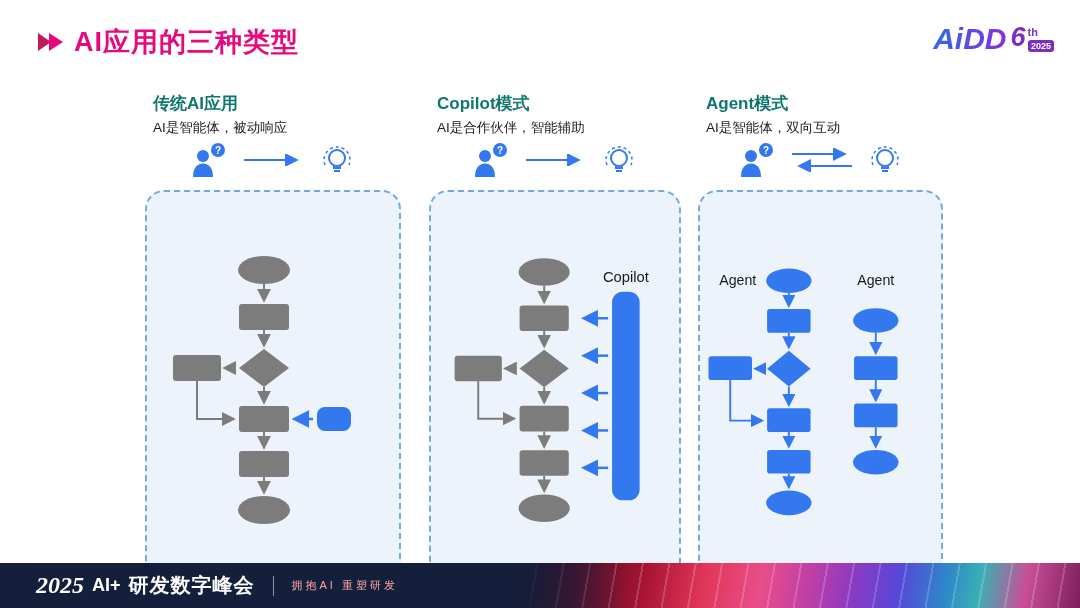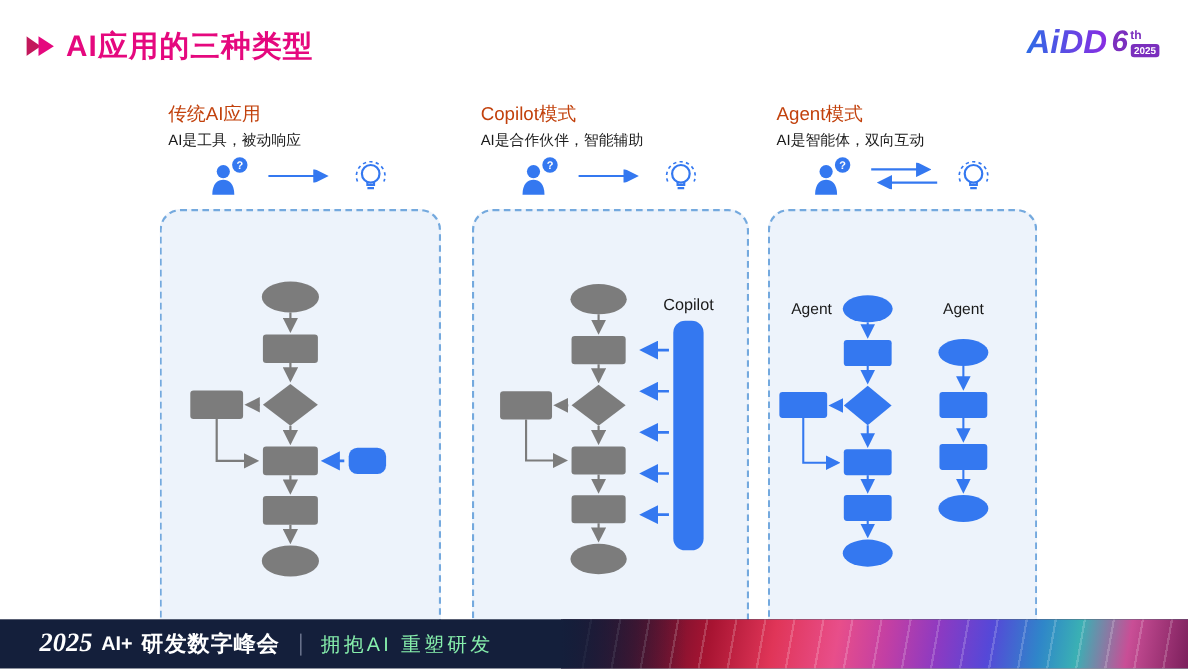--- a/index.html
+++ b/index.html
@@ -1,60 +1,60 @@
 <!DOCTYPE html>
 <html><head>
 <meta charset="utf-8">
 <style>
   * { margin:0; padding:0; box-sizing:border-box; }
   body { background:#d8d8d8; font-family:"Liberation Sans","DejaVu Sans",sans-serif; }
   .slide { position:relative; width:1080px; height:608px; background:#ffffff; overflow:hidden; }
 
   
-  .title-row { position:absolute; left:24px; top:24px; display:flex; align-items:center; gap:10px; }
+  .title-row { position:absolute; left:38px; top:24px; display:flex; align-items:center; gap:10px; }
   .page-title { font-size:27px; font-weight:800; color:#E5087E; letter-spacing:1px; }
 
   .logo { position:absolute; top:24px; right:26px; display:flex; align-items:flex-start; gap:4px; }
   .logo-brand { font-size:30px; font-weight:800; font-style:italic;
     background:linear-gradient(90deg,#2E6BE6,#8A2BE2);
     -webkit-background-clip:text; background-clip:text; color:transparent; line-height:1;margin-left:28px; }
   .logo-edition { display:flex; align-items:flex-start; gap:2px; }
   .logo-num { font-size:27px; font-weight:800; font-style:italic; color:#7B2FBE; line-height:1; }
   .logo-suffix { font-size:11px; font-weight:700; color:#7B2FBE; margin-top:2px; }
   .logo-year { font-size:9px; font-weight:700; color:#ffffff; background:#7B2FBE;
     border-radius:3px; padding:1px 3px; margin-top:16px; margin-left:-14px; }
 
   
   .col { position:absolute; top:92px; }
   .col1 { left:145px; width:256px; }
   .col2 { left:429px; width:252px; }
   .col3 { left:687px; width:256px;padding-left:11px; }
   .col-head { padding-left:8px; height:44px; }
-  .col-title { font-size:17px; font-weight:400; color:#c2410c; }
+  .col-title { font-size:17px; font-weight:700; color:#0f766e; }
   .col-sub { font-size:13.5px; color:#1a1a1a; margin-top:4px; }
   .icon-row { display:flex; align-items:center; justify-content:center; gap:13px; height:48px; }
   .panel { margin-top:6px; height:414px; border:2px dashed #74A9DE; border-radius:19px;
     background:#EDF3FB; overflow:hidden; }
   .panel svg { display:block; width:100%; height:100%; }
 
   
   .footer { position:absolute; left:0; bottom:0; width:1080px; height:45px;
     background:#141F3B; display:flex; align-items:center; padding-left:36px; overflow:hidden; }
   .footer-art { position:absolute; right:0; top:0; width:570px; height:45px;
     background:
       linear-gradient(90deg, #141F3B 0%, rgba(20,31,59,0) 20%),
       repeating-linear-gradient(100deg, rgba(255,255,255,0.18) 0px 2px, rgba(255,255,255,0) 2px 26px),
       linear-gradient(100deg, #1b0f2e 0%, #55102c 12%, #a81432 24%, #e03558 34%, #e84e8a 44%, #c23fa4 52%, #8c3ac2 60%, #5548d8 68%, #2f86c9 76%, #3ab0b4 82%, #c94e96 90%, #7c1f5c 100%); }
   .footer-text { position:relative; z-index:2; display:flex; align-items:center; gap:8px; }
   .footer-year { font-family:"Liberation Serif","DejaVu Serif",serif; font-style:italic;
     font-weight:700; font-size:24px; color:#ffffff; }
   .footer-brand { font-size:18px; font-weight:800; color:#ffffff; }
   .footer-name { font-size:20px; font-weight:800; color:#ffffff; letter-spacing:1px;text-align:right; }
   .footer-divider { width:1px; height:20px; background:#8a93ad; margin:0 10px; }
-  .footer-slogan { font-size:18px; color:#86efac; letter-spacing:3px; }
+  .footer-slogan { font-size:11px; color:#fca5a5; letter-spacing:3px; }
 
   text { font-family:"Liberation Sans","DejaVu Sans",sans-serif; }
 </style>
 </head>
 <body>
 
 <div class="slide">
 
   <svg width="0" height="0" style="position:absolute">
     <defs>
@@ -80,21 +80,21 @@
     <span class="logo-edition">
       <span class="logo-num">6</span>
       <span class="logo-suffix">th</span>
     </span>
     <span class="logo-year">2025</span>
   </div>
 
   <div class="col col1">
     <div class="col-head">
       <div class="col-title">传统AI应用</div>
-      <div class="col-sub">AI是工具，被动响应</div>
+      <div class="col-sub">AI是智能体，被动响应</div>
     </div>
     <div class="icon-row">
       <svg width="38" height="36" viewBox="0 0 38 36">
         <circle cx="27" cy="8" r="7" fill="#3478F0"></circle>
         <text x="27" y="11.5" text-anchor="middle" font-size="10" font-weight="bold" fill="#ffffff">?</text>
         <circle cx="12" cy="14" r="6" fill="#3478F0"></circle>
         <path d="M2,35 C2,25 7,21.5 12,21.5 C17,21.5 22,25 22,35 Z" fill="#3478F0"></path>
       </svg>
       <svg width="64" height="12" viewBox="0 0 64 12">
         <line x1="2" y1="6" x2="54" y2="6" stroke="#3478F0" stroke-width="2" marker-end="url(#m-blue)"></line>

